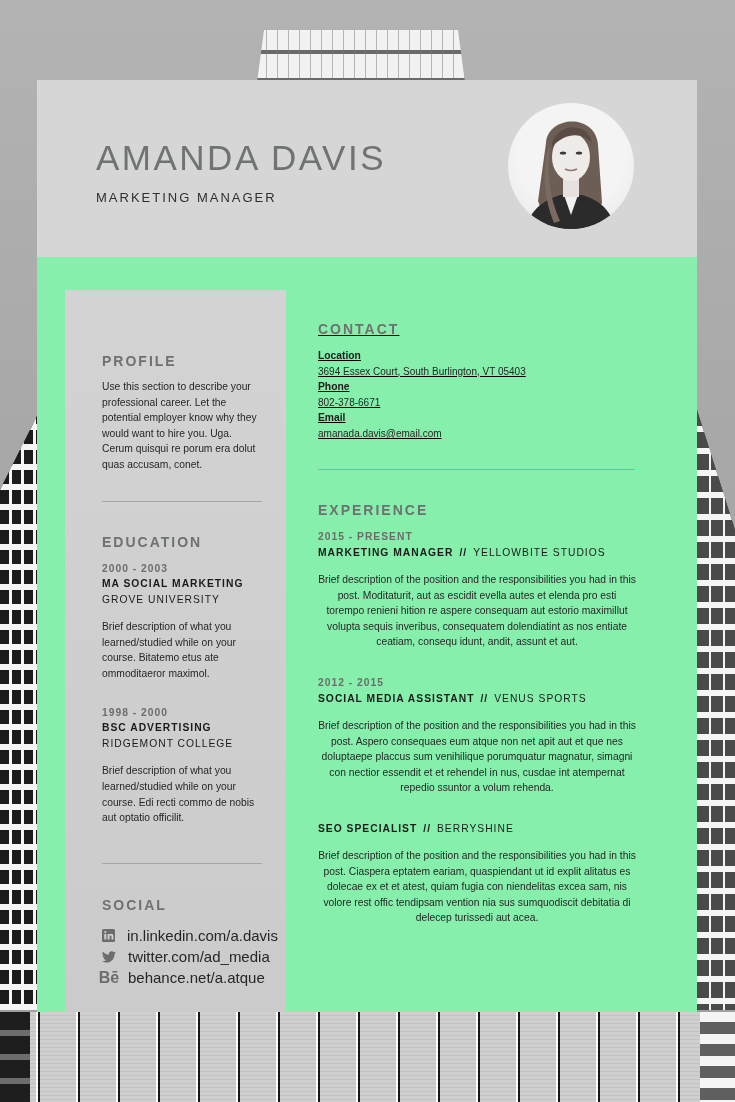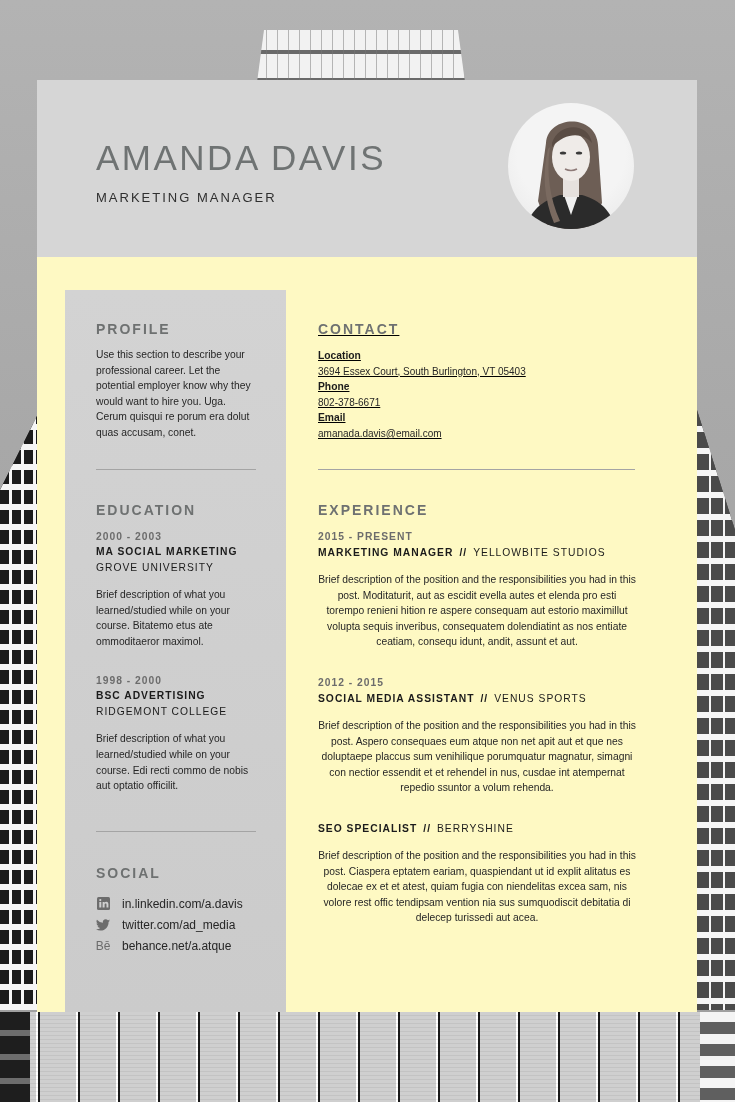--- a/index.html
+++ b/index.html
@@ -60,21 +60,21 @@
     background: repeating-linear-gradient(180deg, #1e1e1e 0 18px, #6d6d6d 18px 24px);
   }
   .tower-base-right {
     position: absolute; left: 700px; top: 1012px; width: 35px; height: 90px;
     background: repeating-linear-gradient(180deg, #f4f4f4 0 10px, #5f5f5f 10px 22px);
   }
 
   
   .page {
     position: absolute; left: 37px; top: 80px; width: 660px; height: 932px;
-    background: #fef9c3;
+    background: #86efac;
   }
   .header {
     position: absolute; left: 0; top: 0; width: 660px; height: 177px;
     background: #d6d6d6;
   }
   .name {
     position: absolute; left: 59px; top: 58px;
     font-size: 35px; letter-spacing: 2.5px; color: #6f7373; font-weight: 400;
   }
   .title {
@@ -98,30 +98,30 @@
 
   .section-h {
     font-size: 14px; letter-spacing: 2px; font-weight: 700; color: #6e7171;
   }
   .body-text {
     font-size: 10.3px; line-height: 15.6px; color: #262626;
   }
   .divider { height: 1px; background: #a4a4a4; }
 
   
-  .sb-inner { position: absolute; left: 31px; width: 160px; }
+  .sb-inner { position: absolute; left: 37px; width: 160px; margin-top: 32px; }
 
   .edu-date { font-size: 10.3px; font-weight: 700; letter-spacing: 1px; color: #6c6c6c; }
   .edu-degree { font-size: 10.3px; font-weight: 700; letter-spacing: 1px; color: #1b1b1b; margin-top: 4px; }
   .edu-school { font-size: 10.3px; letter-spacing: 1px; color: #1b1b1b; margin-top: 5px; }
   .edu-desc { margin-top: 14px; }
 
   .social-row { display: flex; align-items: center; height: 21px; }
   .social-icon { width: 14px; height: 14px; margin-right: 12px; display: flex; align-items: center; justify-content: center; }
-  .social-text { font-size: 12px; color: #262626; text-align: right; }
+  .social-text { font-size: 15px; color: #262626; text-align: right; }
 
   .contact-label { font-size: 10.3px; font-weight: 700; color: #1b1b1b; line-height: 15.6px; }
   .contact-value { font-size: 10px; color: #262626; line-height: 15.6px; }
 
   .job-date { font-size: 10.3px; font-weight: 700; letter-spacing: 1px; color: #6c6c6c; }
   .job-title-row { font-size: 10.3px; letter-spacing: 1px; color: #1b1b1b; margin-top: 5px; }
   .job-role { font-weight: 700; }
   .job-sep { margin: 0 6px; font-weight: 700; }
   .job-desc { margin-top: 14px; text-align: center; }
 </style>
@@ -210,21 +210,21 @@
         </div>
         <div class="social-row">
           <span class="social-icon">
             <svg width="14" height="12" viewBox="0 0 24 20">
                 <path d="M24 2.4c-.9.4-1.8.6-2.8.8 1-.6 1.8-1.6 2.2-2.7-1 .6-2 1-3.1 1.2A4.9 4.9 0 0 0 11.9 6.2 14 14 0 0 1 1.7 1a4.9 4.9 0 0 0 1.5 6.6c-.8 0-1.6-.3-2.2-.6 0 2.4 1.7 4.4 3.9 4.8-.7.2-1.5.2-2.2.1.6 2 2.4 3.4 4.6 3.4A9.9 9.9 0 0 1 0 17.3 14 14 0 0 0 7.5 19.5c9.1 0 14-7.5 14-14v-.6c1-.7 1.8-1.6 2.5-2.5Z" fill="#6c6c6c"></path>
               </svg>
           </span>
           <span class="social-text">twitter.com/ad_media</span>
         </div>
         <div class="social-row">
-          <span class="social-icon" style="font-size:12px;font-weight:400;color:#6c6c6c;">Bē</span>
+          <span class="social-icon" style="font-size:16px;font-weight:700;color:#6c6c6c;">Bē</span>
           <span class="social-text">behance.net/a.atque</span>
         </div>
       </div>
     </div>
   </div>
 
   <div class="main" style="top:241px;text-decoration:underline;">
     <div class="section-h">CONTACT</div>
     <div style="margin-top:11px;">
       <div class="contact-label">Location</div>

